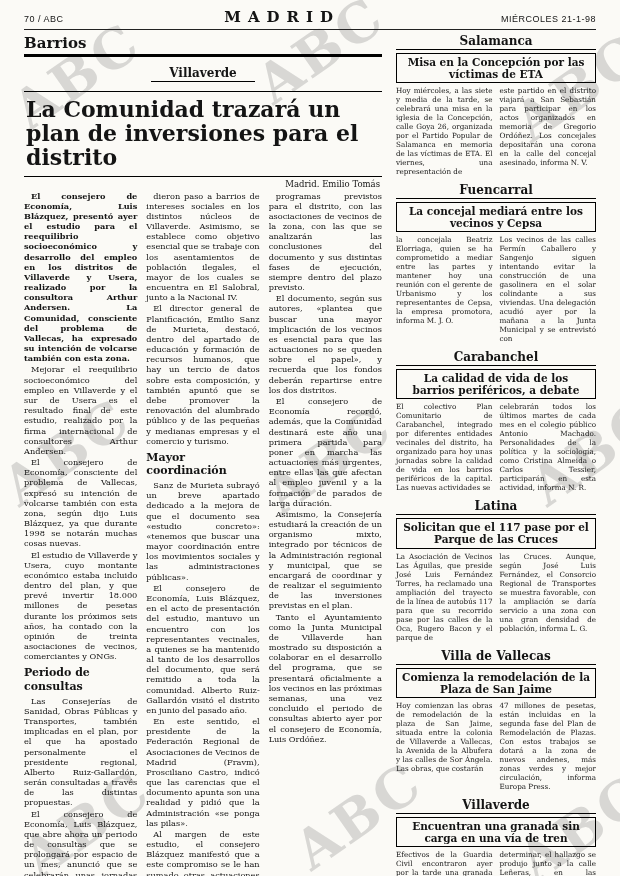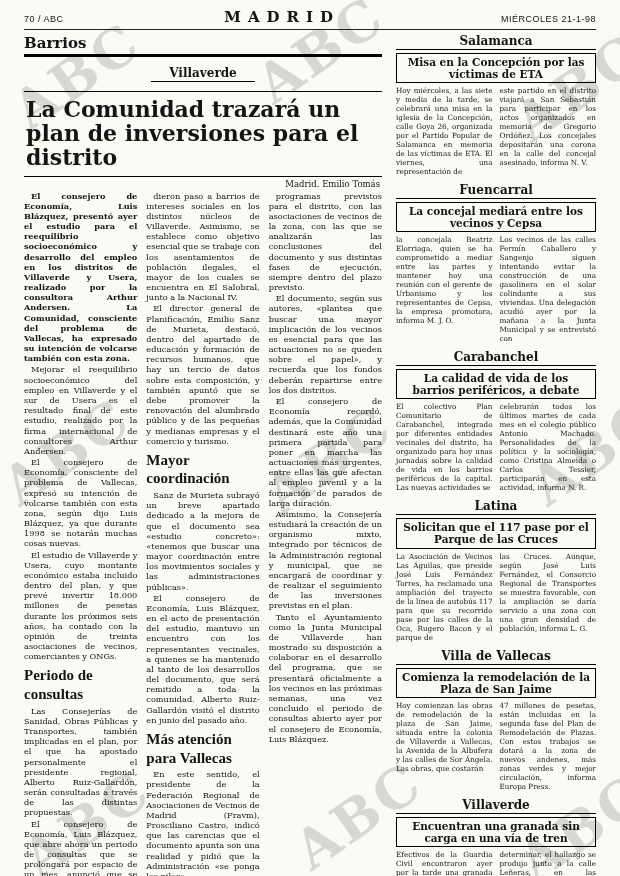--- a/index.html
+++ b/index.html
@@ -20,21 +20,21 @@
   .barrios{font-size:15px;font-weight:bold;border-bottom:3px solid #000;padding-bottom:2px;margin:0;}
   .district-wrap{text-align:center;margin:5px 0 3px;}
   .district-wrap span{font-weight:bold;font-size:12px;border-bottom:1px solid #000;padding:0 18px 1px;}
   .headline{border-top:1px solid #000;border-bottom:1px solid #000;padding:5px 2px 6px;
             font-size:22px;font-weight:bold;line-height:1.1;margin:10px 0 2px;}
   .byline{text-align:right;font-size:8.5px;margin:2px 2px 2px 0;}
   #article-cols{display:flex;gap:9px;height:705px;overflow:hidden;text-align:justify;}
   .acol{flex:1;font-size:8.2px;line-height:1.24;}
   .acol p{margin:0 0 1px;text-indent:7px;hyphens:auto;}
   .acol p.lead{font-weight:bold;}
-  .subhead{font-size:15px;margin:5px 0 2px;text-align:left;font-family:Liberation Serif, serif;}
+  .subhead{font-size:11px;margin:5px 0 2px;text-align:left;}
   .sb-sec{margin-bottom:7px;}
   .sb-name{text-align:center;border-bottom:1px solid #000;padding-bottom:1px;margin-bottom:3px;
            font-weight:bold;font-size:12px;}
   .sb-head{border:1px solid #000;padding:2px 4px;text-align:center;font-weight:bold;
            font-size:10.5px;line-height:1.15;margin-bottom:3px;}
   .sb-body{display:flex;gap:7px;font-size:7.2px;line-height:1.25;text-align:justify;}
   .sb-col{flex:1;hyphens:auto;}
 </style>
 </head>
 <body>
@@ -75,30 +75,29 @@
               <h4 class="subhead">Periodo de consultas</h4>
               <p>Las Consejerías de Sanidad, Obras Públicas y Transportes, también implicadas en el plan, por el que ha apostado personalmente el presidente regional, Alberto Ruiz-Gallardón, serán consultadas a través de las distintas propuestas.</p>
               <p>El consejero de Economía, Luis Blázquez, que abre ahora un periodo de consultas que se prolongará por espacio de un mes, anunció que se celebrarán unas jornadas de reflexión para discutir y diseccionar el estudio, cuyo único plazo de provocación se halla en ideas y acuerdos.</p>
             </div>
             <div class="acol">
               <p>dieron paso a barrios de intereses sociales en los distintos núcleos de Villaverde. Asimismo, se establece como objetivo esencial que se trabaje con los asentamientos de población ilegales, el mayor de los cuales se encuentra en El Salobral, junto a la Nacional IV.</p>
               <p>El director general de Planificación, Emilio Sanz de Murieta, destacó, dentro del apartado de educación y formación de recursos humanos, que hay un tercio de datos sobre esta composición, y también apuntó que se debe promover la renovación del alumbrado público y de las pequeñas y medianas empresas y el comercio y turismo.</p>
               <h4 class="subhead">Mayor coordinación</h4>
               <p>Sanz de Murieta subrayó un breve apartado dedicado a la mejora de que el documento sea «estudio concreto»: «tenemos que buscar una mayor coordinación entre los movimientos sociales y las administraciones públicas».</p>
               <p>El consejero de Economía, Luis Blázquez, en el acto de presentación del estudio, mantuvo un encuentro con los representantes vecinales, a quienes se ha mantenido al tanto de los desarrollos del documento, que será remitido a toda la comunidad. Alberto Ruiz-Gallardón visitó el distrito en junio del pasado año.</p>
-              <h4 class="subhead">Más atención para Vallecas</h4>
               <p>En este sentido, el presidente de la Federación Regional de Asociaciones de Vecinos de Madrid (Fravm), Prosciliano Castro, indicó que las carencias que el documento apunta son una realidad y pidió que la Administración «se ponga las pilas».</p>
               <p>Al margen de este estudio, el consejero Blázquez manifestó que a este compromiso se le han sumado otras actuaciones especiales, y dijo que también a Vallecas se le está «prestando mucha atención».</p>
             </div>
             <div class="acol">
               <p>programas previstos para el distrito, con las asociaciones de vecinos de la zona, con las que se analizarán las conclusiones del documento y sus distintas fases de ejecución, siempre dentro del plazo previsto.</p>
               <p>El documento, según sus autores, «plantea que buscar una mayor implicación de los vecinos es esencial para que las actuaciones no se queden sobre el papel», y recuerda que los fondos deberán repartirse entre los dos distritos.</p>
               <p>El consejero de Economía recordó, además, que la Comunidad destinará este año una primera partida para poner en marcha las actuaciones más urgentes, entre ellas las que afectan al empleo juvenil y a la formación de parados de larga duración.</p>
               <p>Asimismo, la Consejería estudiará la creación de un organismo mixto, integrado por técnicos de la Administración regional y municipal, que se encargará de coordinar y de realizar el seguimiento de las inversiones previstas en el plan.</p>
-              <p>Tanto el Ayuntamiento como la Junta Municipal de Villaverde han mostrado su disposición a colaborar en el desarrollo del programa, que se presentará oficialmente a los vecinos en las próximas semanas, una vez concluido el periodo de consultas abierto ayer por el consejero de Economía, Luis Blázquez.</p>
+              <p>Tanto el Ayuntamiento como la Junta Municipal de Villaverde han mostrado su disposición a colaborar en el desarrollo del programa, que se presentará oficialmente a los vecinos en las próximas semanas, una vez concluido el periodo de consultas abierto ayer por el consejero de Economía, Luis Ordóñez.</p>
             </div>
           </div>
       </div>
 
       <div class="right" id="sidebar">
           <section class="sb-sec">
             <div class="sb-name">Salamanca</div>
             <div class="sb-head">Misa en la Concepción por las víctimas de ETA</div>
             <div class="sb-body">
               <div class="sb-col">Hoy miércoles, a las siete y media de la tarde, se celebrará una misa en la iglesia de la Concepción, calle Goya 26, organizada por el Partido Popular de Salamanca en memoria de las víctimas de ETA. El viernes, una representación de</div>

